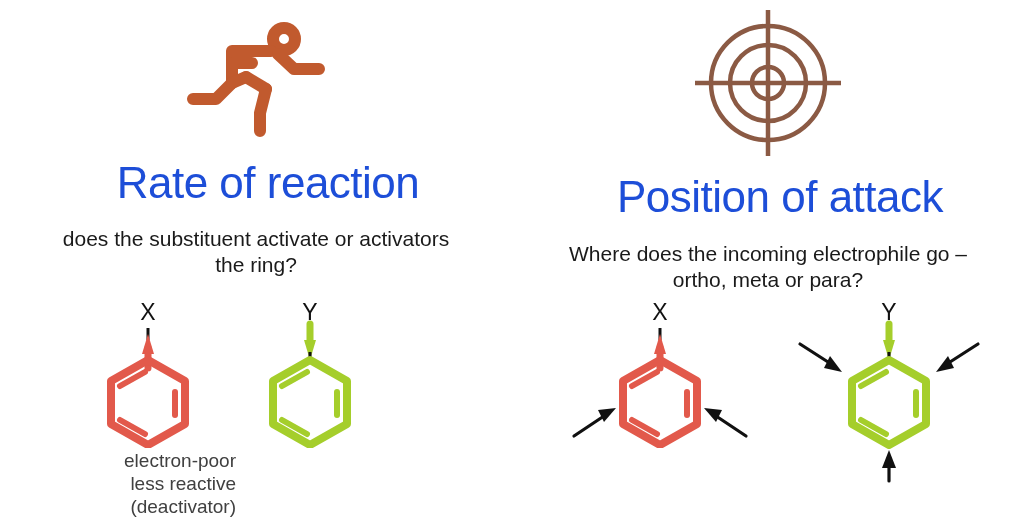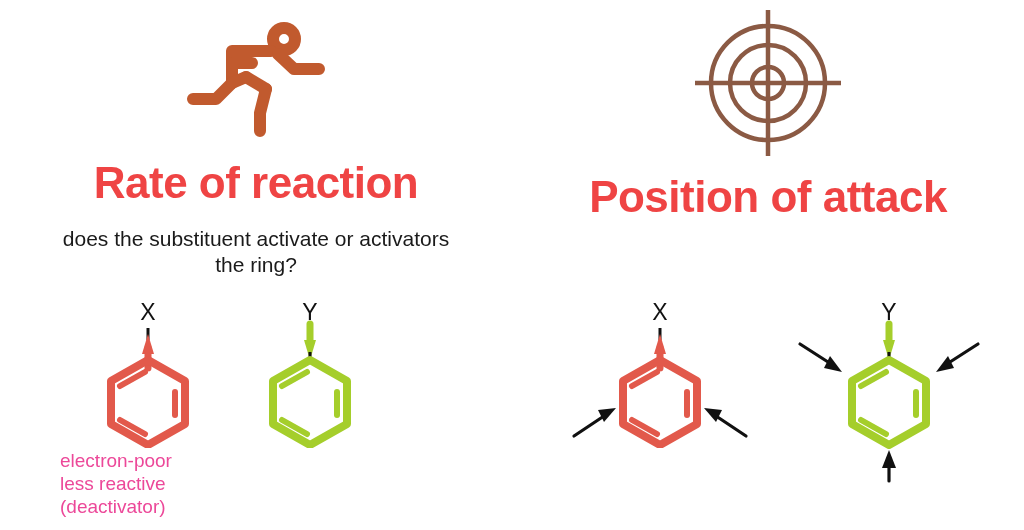--- a/index.html
+++ b/index.html
@@ -27,42 +27,42 @@
     position: absolute;
     left: 0;
     width: 100%;
     display: flex;
     justify-content: center;
     align-items: center;
   }
 
   .panel-title {
     position: absolute;
-    left: 0;
+    left: 12px;
     width: 100%;
     text-align: center;
-    font-weight: bold;
-    color: #ef4444;
+    font-weight: normal;
+    color: #1d4ed8;
     letter-spacing: -0.5px;
     white-space: nowrap;
   }
   .panel-subtitle {
     position: absolute;
     left: 0;
     width: 100%;
     text-align: center;
     color: #1a1a1a;
     line-height: 1.22;
     white-space: pre-line;
   }
 
   .caption {
     position: absolute;
-    text-align: left;
-    color: #ec4899;
+    text-align: right;
+    color: #404040;
     line-height: 1.2;
     white-space: pre-line;
   }
 
   .mol {
     position: absolute;
   }
 
   .svg-block { display: block; }
 </style>
@@ -155,20 +155,22 @@
         <circle cx="75" cy="75" r="38"></circle>
         <circle cx="75" cy="75" r="16"></circle>
         <line x1="75" y1="2" x2="75" y2="148"></line>
         <line x1="2" y1="75" x2="148" y2="75"></line>
       </g>
     </svg>
   </div>
 
   <div class="panel-title" id="title-pos" style="top:172px;font-size:44px;">Position of attack</div>
 
+  <div class="panel-subtitle" id="subtitle-pos" style="top:241px;font-size:21px;">Where does the incoming electrophile go –
+ortho, meta or para?</div>
 
   <div class="mol" style="left:48px;top:298px;">
     <svg class="svg-block" width="200" height="150" viewBox="0 0 200 150">
       <text x="100" y="22" text-anchor="middle" font-family="Liberation Sans, sans-serif" font-size="23" fill="#111">X</text>
       <line x1="100" y1="30" x2="100" y2="42" stroke="#111" stroke-width="3"></line>
       <g>
         <line x1="100" y1="70" x2="100" y2="50" stroke="#E2594B" stroke-width="7" stroke-linecap="round"></line>
         <polygon points="100,36 94,56 106,56" fill="#E2594B"></polygon>
       </g>
       <polygon points="100,62 137,83 137,126 100,147 63,126 63,83" fill="none" stroke="#E2594B" stroke-width="8" stroke-linejoin="round"></polygon>

